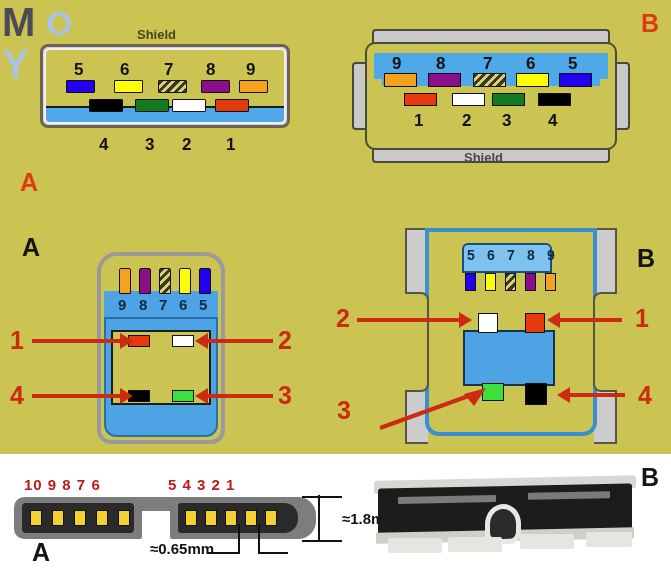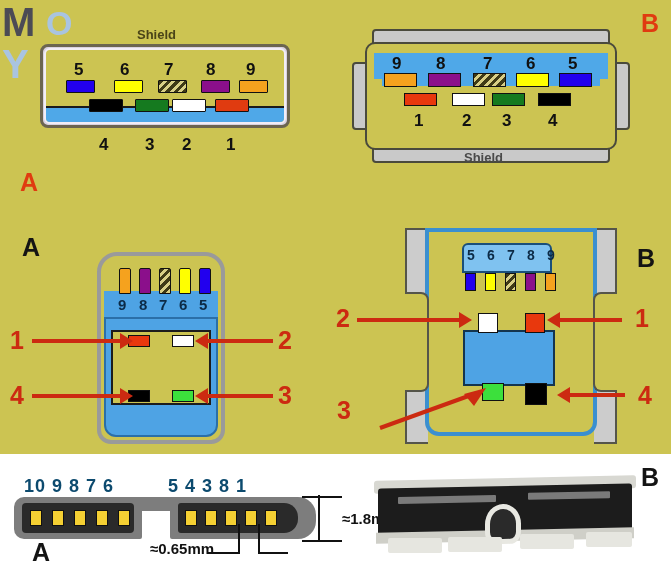--- a/index.html
+++ b/index.html
@@ -78,21 +78,21 @@
   .diag-arrow{position:absolute;}
 
   
   .mb-shell{position:absolute;background:#7d7d7d;}
   .mb-left{left:14px;top:497px;width:128px;height:42px;border-radius:10px 2px 2px 10px;}
   .mb-right{left:170px;top:497px;width:146px;height:42px;border-radius:2px 18px 18px 2px;}
   .mb-bridge{position:absolute;left:134px;top:497px;width:44px;height:14px;background:#7d7d7d;}
   .mb-cav-l{position:absolute;left:22px;top:503px;width:112px;height:30px;background:#2a2a2a;border-radius:4px;}
   .mb-cav-r{position:absolute;left:178px;top:503px;width:120px;height:30px;background:#2a2a2a;border-radius:3px 14px 14px 3px;}
   .goldpin{position:absolute;width:12px;height:16px;background:#f5d033;border:1px solid #111;box-sizing:border-box;}
-  .mbnum{position:absolute;top:476px;font-size:18px;font-weight:700;color:#0c4a6e;letter-spacing:1px;}
+  .mbnum{position:absolute;top:476px;font-size:15px;font-weight:700;color:#b91c1c;letter-spacing:1px;}
   .dimtxt{position:absolute;font-size:15px;font-weight:700;color:#111;white-space:nowrap;}
   .dimline{position:absolute;background:#111;}
 
   
   .photo{position:absolute;left:360px;top:468px;width:290px;height:95px;}
   .ph-body{position:absolute;left:18px;top:18px;width:254px;height:52px;background:#1c1c1c;border-radius:3px;
            transform:skewY(-1.2deg);}
   .ph-top{position:absolute;left:14px;top:10px;width:262px;height:13px;background:#d8d8d2;border-radius:3px;transform:skewY(-1.2deg);}
   .ph-bot{position:absolute;left:16px;top:62px;width:258px;height:11px;background:#cfcfc8;transform:skewY(-1.2deg);}
   .ph-leg{position:absolute;height:15px;background:#e6e6e0;border-radius:2px;}
@@ -259,21 +259,21 @@
       <polygon points="108,2 86,8 96,20" fill="#cc2a11"></polygon>
     </svg>
   </div>
   <div class="anum" style="left:337px;top:398px;">3</div>
 
   <div class="arrow" style="left:570px;top:393px;width:55px;"></div>
   <div class="ahead ahead-l" style="left:557px;top:387px;"></div>
   <div class="anum" style="left:638px;top:383px;">4</div>
 
   <div class="mbnum" style="left:24px;">10 9 8 7 6</div>
-  <div class="mbnum" style="left:168px;">5 4 3 8 1</div>
+  <div class="mbnum" style="left:168px;">5 4 3 2 1</div>
 
   <div class="mb-shell mb-left"></div>
   <div class="mb-bridge"></div>
   <div class="mb-shell mb-right"></div>
   <div class="mb-cav-l"></div>
   <div class="mb-cav-r"></div>
 
   <div class="goldpin" style="left:30px;top:510px;"></div>
   <div class="goldpin" style="left:52px;top:510px;"></div>
   <div class="goldpin" style="left:74px;top:510px;"></div>

